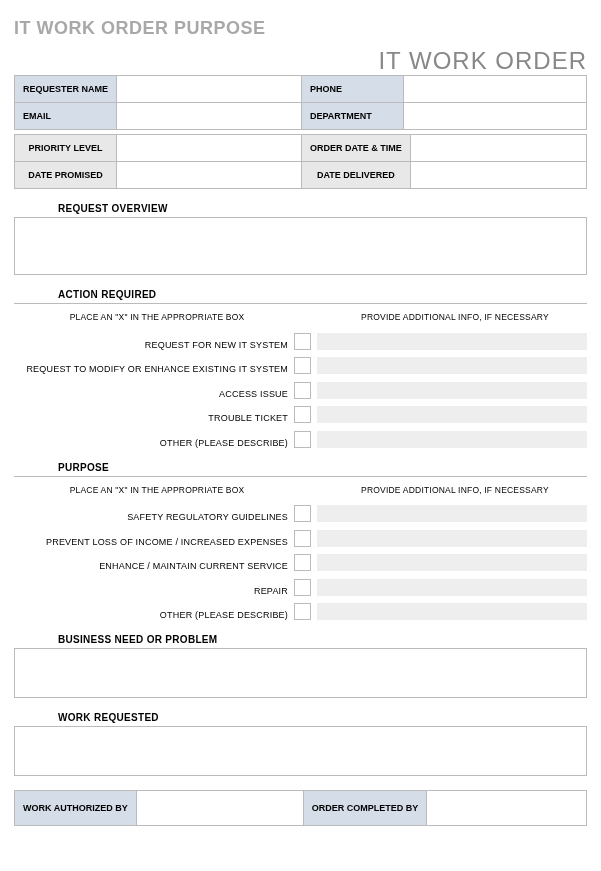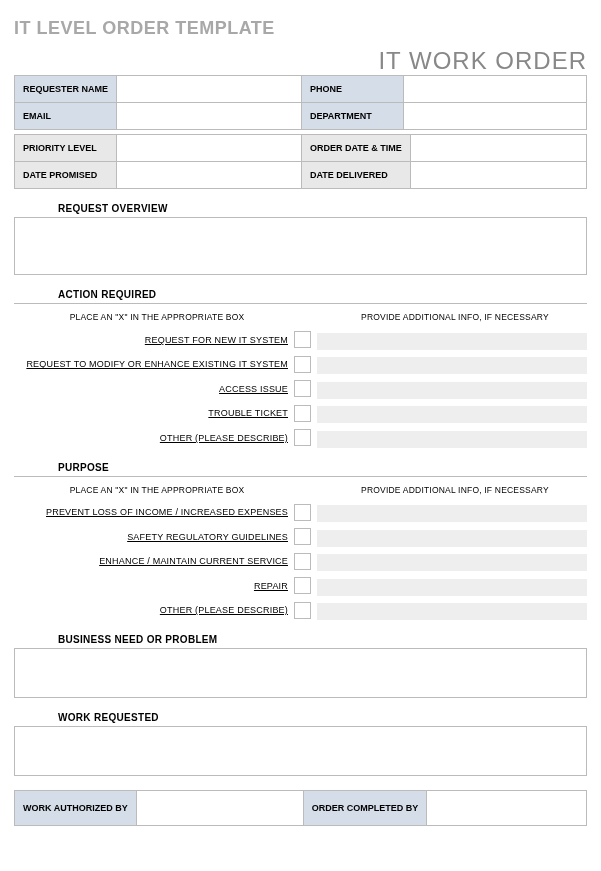--- a/index.html
+++ b/index.html
@@ -2,44 +2,44 @@
 <html><head>
 <meta charset="utf-8">
 <style>
 * { box-sizing: border-box; margin: 0; padding: 0; }
 body { font-family: Arial, Helvetica, sans-serif; background: #fff; width: 601px; padding: 18px 14px; }
 .page-title { color: #a8a8a8; font-weight: bold; font-size: 18px; letter-spacing: 0.5px; margin-bottom: 8px; }
 .sub-title { color: #888; font-size: 24px; font-weight: 300; text-align: right; letter-spacing: 1px; white-space: nowrap; }
 table { border-collapse: collapse; width: 100%; }
 td { border: 1px solid #bbb; padding: 0; }
 .lbl { background: #d5dde8; font-size: 9px; font-weight: bold; padding: 6px 8px; white-space: nowrap; margin-left: 10px; }
-.lbl-alt { background: #e8e8e8; font-size: 9px; font-weight: bold; padding: 6px 8px; text-align: left; white-space: nowrap; }
+.lbl-alt { background: #e8e8e8; font-size: 9px; font-weight: bold; padding: 6px 8px; text-align: center; white-space: nowrap; }
 .lbl-sig { background: #d5dde8; font-size: 9px; font-weight: bold; padding: 10px 8px; white-space: nowrap; }
 .fld input { border: none; width: 100%; height: 26px; padding: 4px; font-size: 10px; background: #fff; }
 .fld-sig input { border: none; width: 100%; height: 34px; padding: 4px; font-size: 10px; background: #fff; }
 .gap { height: 4px; }
 .sec-hdr { font-size: 10px; font-weight: bold; margin: 14px 0 3px 0; letter-spacing: 0.3px; padding-left: 44px; }
 .ta-box { width: 100%; border: 1px solid #bbb; }
 .ta-box textarea { width: 100%; height: 56px; border: none; resize: none; padding: 4px; font-family: inherit; font-size: 10px; display: block; }
 .ta-box-lg textarea { height: 48px; }
 .hr { border: none; border-top: 1px solid #bbb; margin-bottom: 8px; }
-.row { display: flex; align-items: center; margin-bottom: 5px; text-decoration: underline; }
+.row { display: flex; align-items: flex-end; margin-bottom: 5px; }
 .row-lbl { width: 280px; text-align: right; font-size: 9px; padding-right: 6px; letter-spacing: 0.2px; }
 .row-ck { width: 17px; height: 17px; border: 1px solid #bbb; margin-right: 6px; cursor: pointer; display: flex; align-items: center; justify-content: center; font-size: 10px; }
 .row-inf { flex: 1; }
 .row-inf input { width: 100%; height: 17px; border: none; background: #eee; padding: 2px 4px; font-size: 9px; }
 .instr-row { display: flex; margin-bottom: 8px; }
 .instr-l { width: 286px; text-align: center; font-size: 8.5px; letter-spacing: 0.2px; }
 .instr-r { flex: 1; text-align: center; font-size: 8.5px; letter-spacing: 0.2px; padding-left: 23px; }
 .sig-gap { height: 14px; }
 </style>
 </head>
 <body>
 
-<div class="page-title">IT LEVEL ORDER TEMPLATE</div>
+<div class="page-title">IT WORK ORDER PURPOSE</div>
 <div class="sub-title">IT WORK ORDER</div>
 
 <table>
 <tbody>
       <tr>
   <td class="lbl" style="width:102px">REQUESTER NAME</td>
   <td class="fld" style="width:185px"><input style=""></td>
   <td class="lbl" style="width:102px">PHONE</td>
   <td class="fld"><input style=""></td>
 </tr>
@@ -111,26 +111,26 @@
   </div>
 
 <div class="sec-hdr">PURPOSE</div>
 <hr class="hr">
 <div class="instr-row">
   <div class="instr-l">PLACE AN "X" IN THE APPROPRIATE BOX</div>
   <div class="instr-r">PROVIDE ADDITIONAL INFO, IF NECESSARY</div>
 </div>
 <div id="purpose-list">
     <div class="row">
-      <div class="row-lbl">PREVENT LOSS OF INCOME / INCREASED EXPENSES</div>
+      <div class="row-lbl">SAFETY REGULATORY GUIDELINES</div>
       <div class="row-ck"></div>
       <div class="row-inf"><input style=""></div>
     </div>
     <div class="row">
-      <div class="row-lbl">SAFETY REGULATORY GUIDELINES</div>
+      <div class="row-lbl">PREVENT LOSS OF INCOME / INCREASED EXPENSES</div>
       <div class="row-ck"></div>
       <div class="row-inf"><input style=""></div>
     </div>
     <div class="row">
       <div class="row-lbl">ENHANCE / MAINTAIN CURRENT SERVICE</div>
       <div class="row-ck"></div>
       <div class="row-inf"><input style=""></div>
     </div>
     <div class="row">
       <div class="row-lbl">REPAIR</div>

